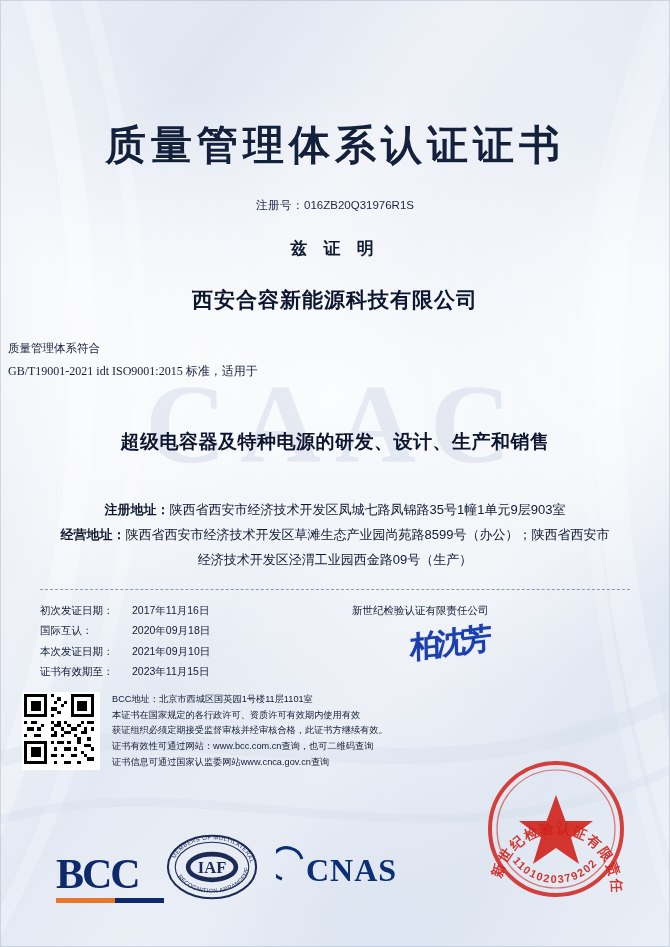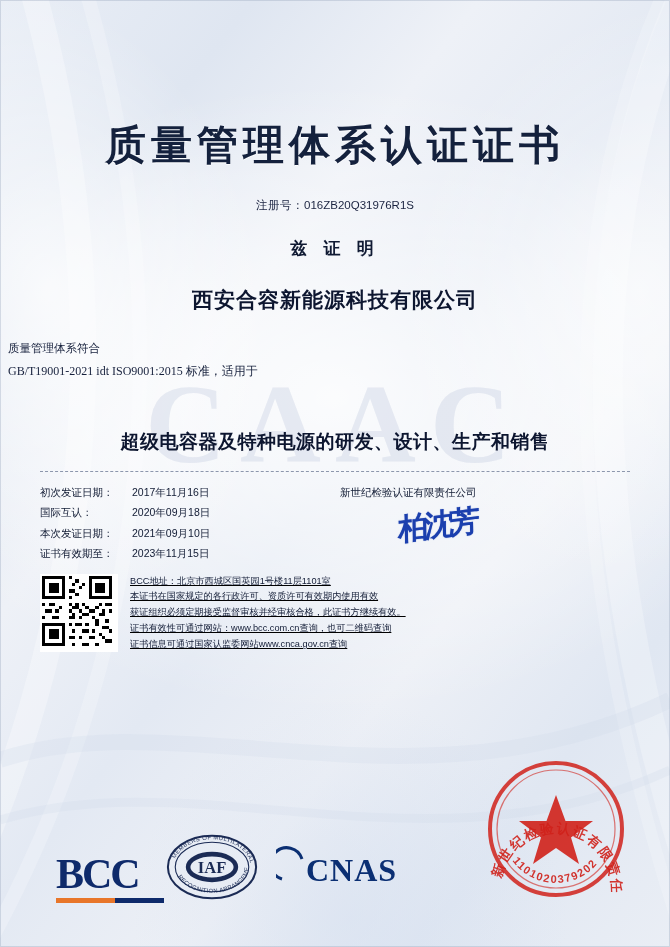--- a/index.html
+++ b/index.html
@@ -79,36 +79,36 @@
   .addr .row{display:block;}
   .addr b{font-weight:700;}
 
   .rule{
     margin:16px 40px 0 40px;
     border-top:1px dashed #8d97ad;
     height:0;
   }
 
   .mid{
-    display:flex;margin-top:10px;padding:0 40px;gap:10px;
+    display:flex;margin-top:10px;padding:0 40px;gap:22px;
   }
   .dates{width:290px;color:#101a33;font-size:10.5px;line-height:1.95;}
   .dates .d{display:flex;}
   .dates .d span:first-child{width:92px;}
   .issuer{flex:1;position:relative;color:#101a33;font-size:10.5px;line-height:1.95;}
   .sign{
     position:absolute;left:58px;top:14px;
     font-family:"Liberation Serif", serif;
     font-size:30px;color:#1b3fae;
     transform:rotate(-7deg) skewX(-6deg);
     font-weight:700;letter-spacing:-4px;
     text-shadow:0 0 1px rgba(27,63,174,.6);
   }
 
-  .lower{display:flex;padding:0 40px;margin-top:10px;gap:12px;text-decoration:underline;}
+  .lower{display:flex;padding:0 22px;margin-top:10px;gap:12px;}
   .qr{width:74px;height:74px;flex:0 0 74px;background:#fff;padding:2px;}
   .qr svg{display:block;}
   .bcc{flex:1;font-size:9.2px;line-height:1.72;color:#111b35;}
 
   .logos{
     position:absolute;left:0;right:0;bottom:38px;height:92px;
   }
   .logo-bcc{position:absolute;left:56px;bottom:6px;}
   .logo-bcc .word{
     font-family:"Liberation Serif", serif;
@@ -172,20 +172,28 @@
 
     <div class="company">西安合容新能源科技有限公司</div>
 
     <div class="std">
       <div>质量管理体系符合</div>
       <div class="std2">GB/T19001-2021 idt ISO9001:2015 标准，适用于</div>
     </div>
 
     <div class="scope">超级电容器及特种电源的研发、设计、生产和销售</div>
 
+    <div class="addr">
+      <div class="row">
+        <b>注册地址：</b><span>陕西省西安市经济技术开发区凤城七路凤锦路35号1幢1单元9层903室</span>
+      </div>
+      <div class="row">
+        <b>经营地址：</b><span>陕西省西安市经济技术开发区草滩生态产业园尚苑路8599号（办公）；陕西省西安市经济技术开发区泾渭工业园西金路09号（生产）</span>
+      </div>
+    </div>
 
     <div class="rule"></div>
 
     <div class="mid">
       <div class="dates">
         <div class="d">
           <span>初次发证日期：</span>
           <span>2017年11月16日</span>
         </div>
         <div class="d">

